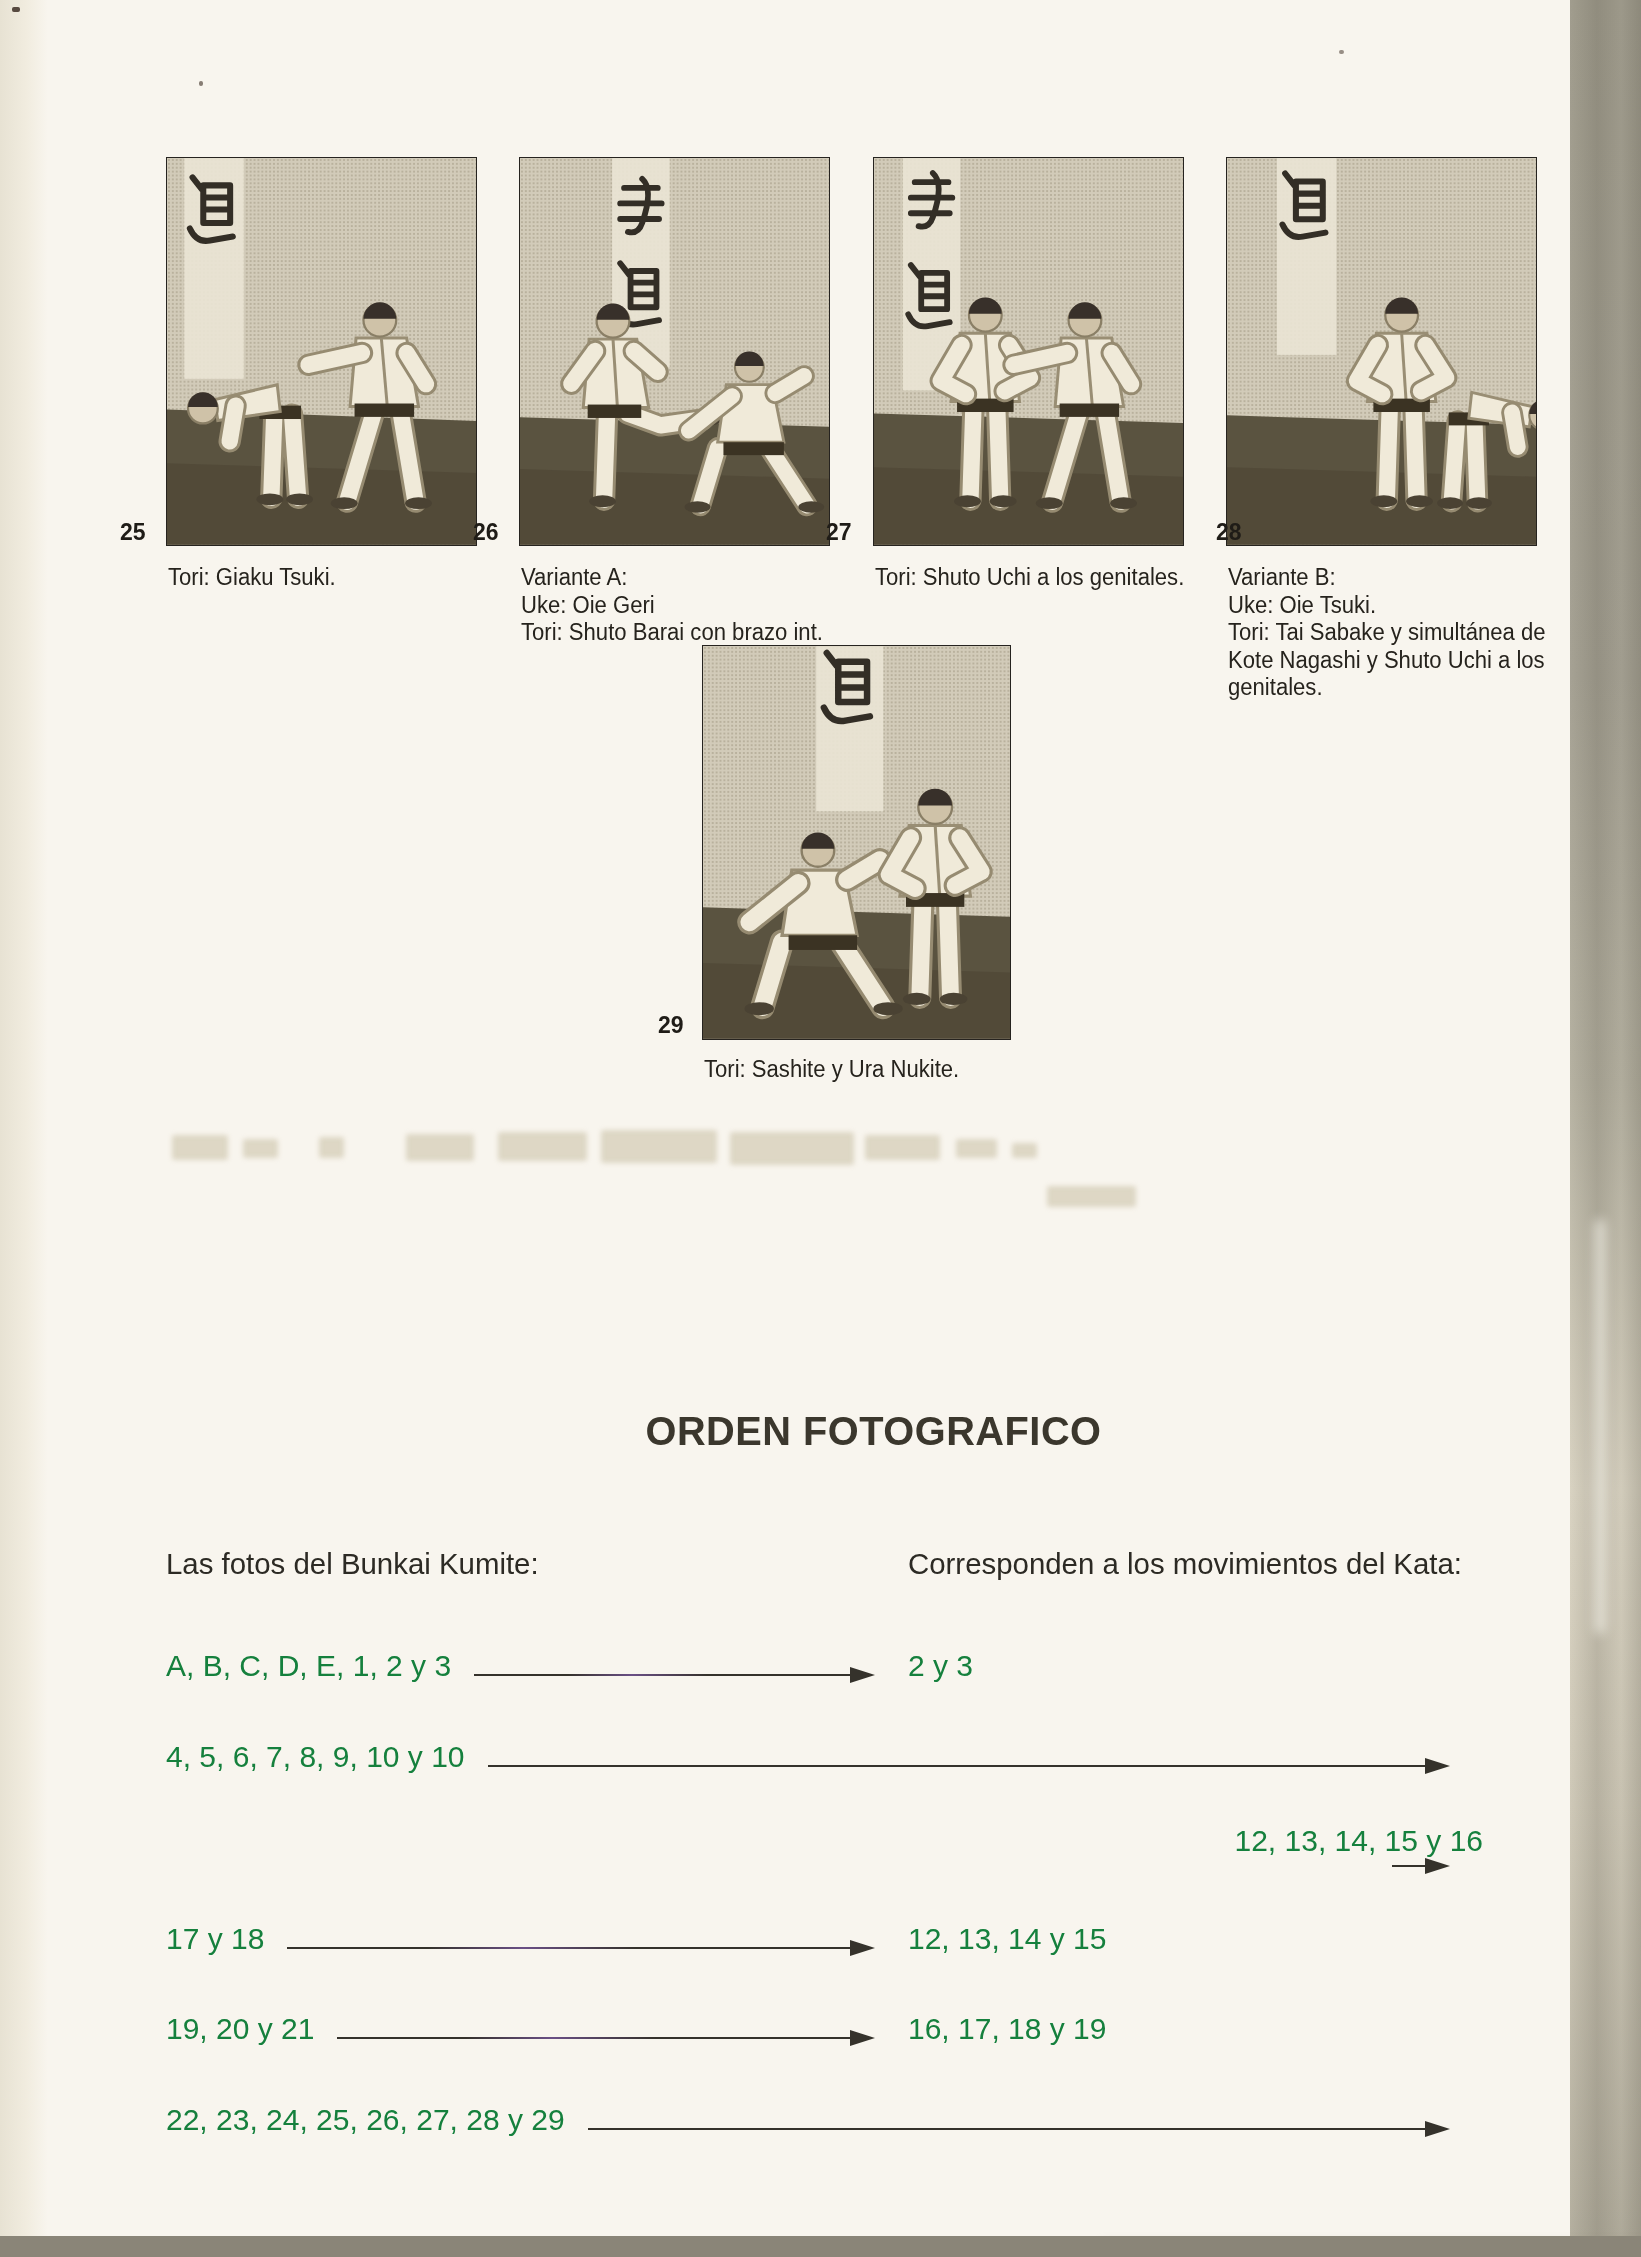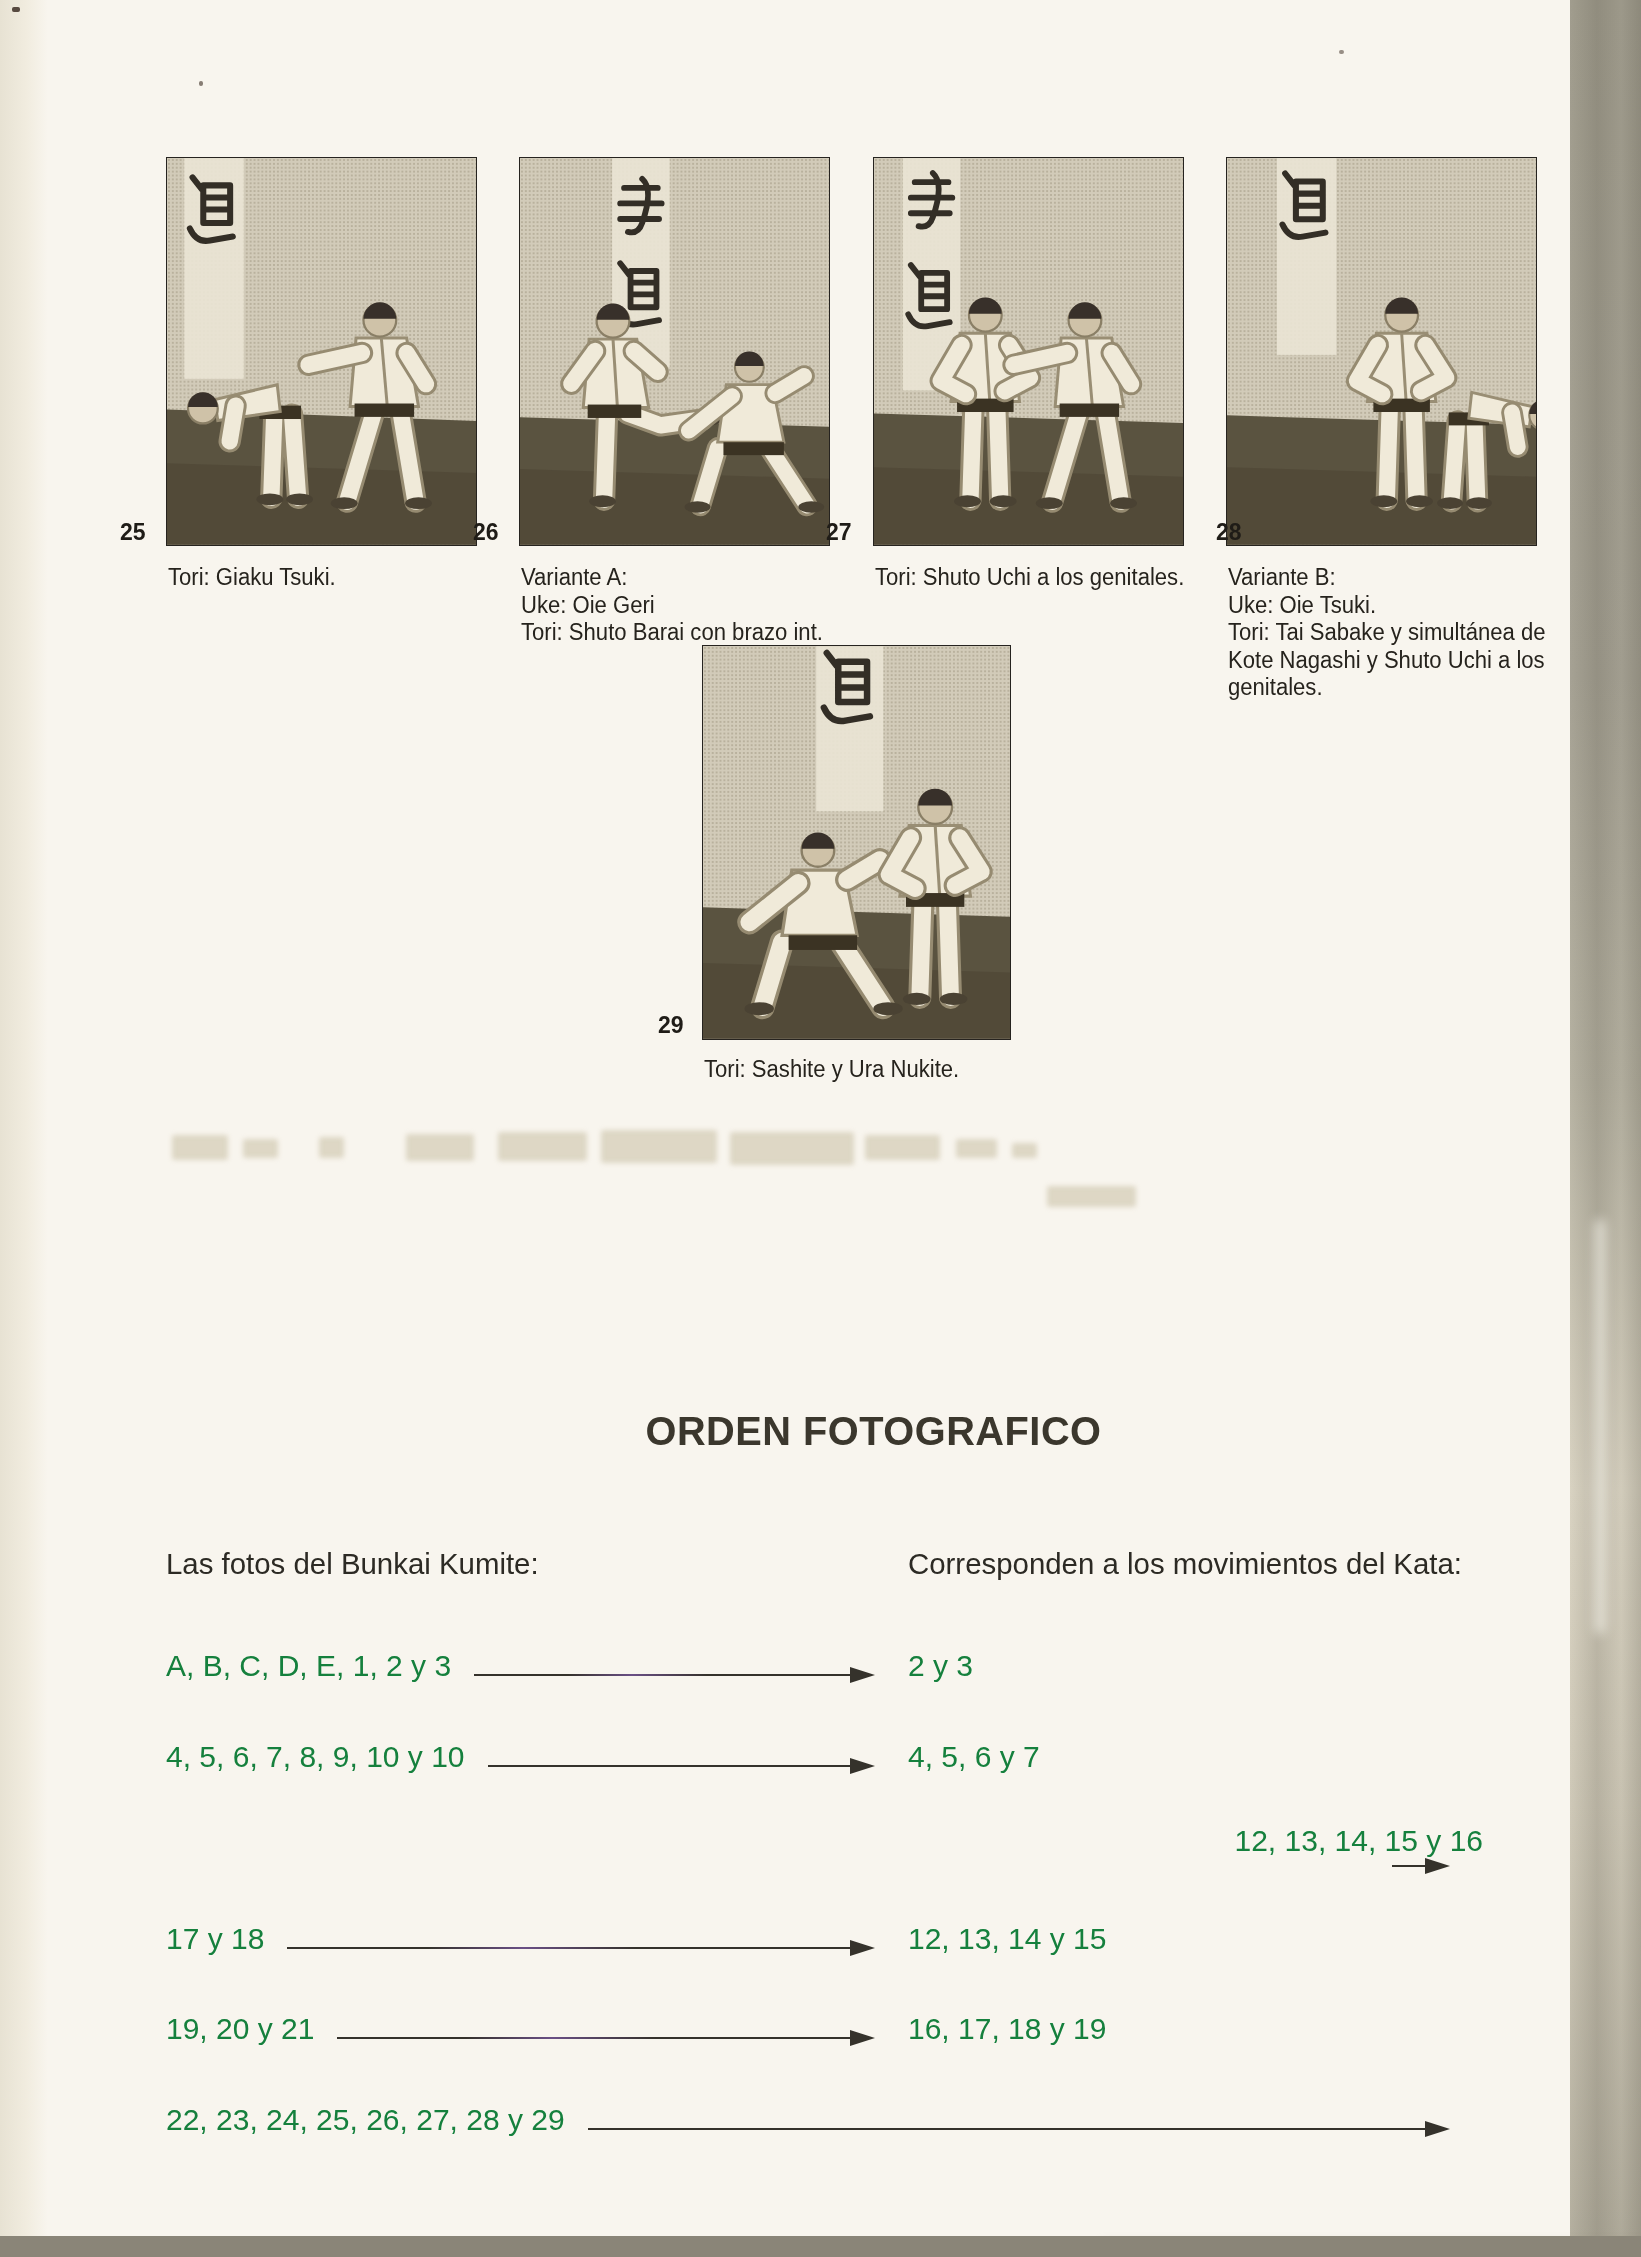--- a/index.html
+++ b/index.html
@@ -300,21 +300,20 @@
         <span class="arrow-head"></span>
       </span>
     <span class="to">2 y 3</span>
   </div>
   <div class="map-row" id="row-1">
     <span class="from">4, 5, 6, 7, 8, 9, 10 y 10</span>
     <span class="connector">
         <span class="arrow-line"></span>
         <span class="arrow-head"></span>
       </span>
-    <span class="to">4, 5, 6 y 7</span>
   </div>
   <div class="map-row" id="row-2">
     <span class="from">12, 13, 14, 15 y 16</span>
     <span class="connector">
         <span class="arrow-line"></span>
         <span class="arrow-head"></span>
       </span>
   </div>
   <div class="map-row tint" id="row-3">
     <span class="from">17 y 18</span>

